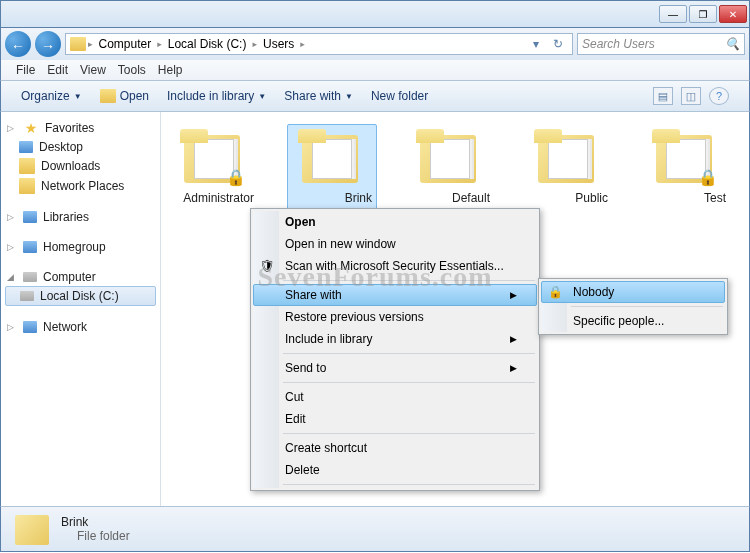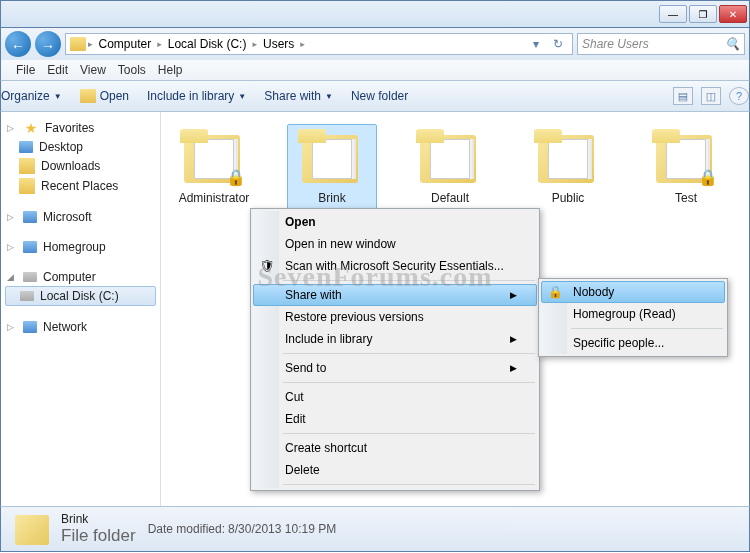--- a/index.html
+++ b/index.html
@@ -20,21 +20,21 @@
 .folder-mini { width: 16px; height: 14px; background: linear-gradient(#f8e088, #e8c050); border-radius: 1px; display: inline-block; }
 .search { width: 168px; height: 22px; background: #fff; border: 1px solid #a0b8d0; display: flex; align-items: center; padding: 0 4px; color: #888; font-style: italic; }
 .search-ico { margin-left: auto; color: #4a8; }
 .refresh-ico, .dd-ico { width: 20px; display: flex; align-items: center; justify-content: center; color: #5a7fa8; }
 
 
 .menubar { height: 20px; background: linear-gradient(#f8fafc, #eef2f8); border-left: 1px solid #5a7fa8; border-right: 1px solid #5a7fa8; display: flex; align-items: center; padding: 0 15px; gap: 12px; }
 .menubar span { color: #333; }
 
 
-.toolbar { height: 32px; background: linear-gradient(#f4f8fc, #dce8f4); border: 1px solid #b0c4d8; border-left: 1px solid #5a7fa8; border-right: 1px solid #5a7fa8; display: flex; align-items: center; padding: 0 0; gap: 18px; }
+.toolbar { height: 32px; background: linear-gradient(#f4f8fc, #dce8f4); border: 1px solid #b0c4d8; border-left: 1px solid #5a7fa8; border-right: 1px solid #5a7fa8; display: flex; align-items: center; padding: 0 20px; gap: 18px; }
 .tb-item { color: #1a3a6a; display: flex; align-items: center; gap: 4px; }
 .tb-drop { font-size: 8px; }
 .tb-right { margin-left: auto; display: flex; gap: 8px; }
 .tb-ico { width: 20px; height: 18px; border: 1px solid #a0b8d0; background: #f0f4f8; display: flex; align-items: center; justify-content: center; font-size: 11px; color: #5a7fa8; }
 
 
 .main { display: flex; height: 394px; border-left: 1px solid #5a7fa8; border-right: 1px solid #5a7fa8; }
 .sidebar { width: 160px; background: #fff; border-right: 1px solid #d8e0e8; padding: 6px 0; overflow: hidden; }
 .tree-item { display: flex; align-items: center; gap: 6px; padding: 2px 6px 2px 18px; color: #222; }
 .tree-item.root { padding-left: 6px; }
@@ -48,21 +48,21 @@
 
 .content { flex: 1; background: #fff; padding: 12px 8px; position: relative; }
 .folder-grid { display: flex; gap: 28px; flex-wrap: wrap; }
 .folder-item { width: 90px; text-align: center; padding: 4px; border: 1px solid transparent; border-radius: 2px; }
 .folder-item.selected { background: #cce8ff; border-color: #7ab8e8; }
 .big-folder { width: 68px; height: 58px; margin: 0 auto 4px; position: relative; }
 .big-folder::before { content: ''; position: absolute; left: 4px; top: 6px; width: 56px; height: 48px; background: linear-gradient(135deg, #f8e8a0, #e8c860); border-radius: 3px; }
 .big-folder::after { content: ''; position: absolute; left: 0; top: 0; width: 28px; height: 14px; background: linear-gradient(#f8e8a0, #f0d878); border-radius: 3px 3px 0 0; }
 .big-folder .papers { position: absolute; left: 14px; top: 10px; width: 40px; height: 40px; background: #fff; border: 1px solid #ccc; box-shadow: 2px 0 0 #f0f0f0, 4px 0 0 #e8e8e8; }
 .big-folder .lock { position: absolute; right: 2px; bottom: 0; font-size: 16px; color: #c89030; }
-.folder-label { color: #222; word-wrap: break-word; }
+.folder-label { color: #222; word-wrap: break-word; text-align: right; }
 
 
 .arrow { position: absolute; left: 98px; top: 112px; color: #e02020; font-size: 44px; transform: rotate(35deg); text-shadow: 1px 1px 2px rgba(0,0,0,0.3); pointer-events: none; z-index: 5; }
 
 
 .ctx-menu { position: absolute; background: #f0f0f0; border: 1px solid #a0a8b0; box-shadow: 2px 2px 6px rgba(0,0,0,0.3); padding: 2px; z-index: 10; }
 .ctx-menu.main-ctx { left: 250px; top: 208px; width: 290px; }
 .ctx-menu.sub-ctx { left: 538px; top: 278px; width: 190px; }
 .ctx-icon-col { position: absolute; left: 2px; top: 2px; bottom: 2px; width: 26px; background: linear-gradient(90deg, #f0f4f8, #e4e8ec); }
 .ctx-item { padding: 4px 20px 4px 32px; position: relative; z-index: 1; display: flex; align-items: center; }
@@ -70,21 +70,21 @@
 .ctx-item.hover { background: linear-gradient(#b8e0ff, #8ac8f0); border: 1px solid #6ab0e0; border-radius: 2px; padding: 3px 19px 3px 31px; }
 .ctx-sep { height: 1px; background: #d0d4d8; margin: 3px 2px 3px 30px; position: relative; z-index: 1; }
 .ctx-arrow { margin-left: auto; font-size: 9px; }
 .ctx-ico { position: absolute; left: 6px; width: 16px; display: flex; justify-content: center; }
 
 
 .statusbar { height: 46px; background: linear-gradient(#f0f4fa, #dce8f4); border: 1px solid #5a7fa8; border-top-color: #b0c4d8; display: flex; align-items: center; padding: 0 12px; gap: 12px; }
 .status-folder { width: 36px; height: 32px; position: relative; }
 .status-folder::before { content: ''; position: absolute; inset: 2px 0 0 2px; background: linear-gradient(135deg, #f8e8a0, #e8c860); border-radius: 2px; }
 .status-text .line1 { color: #222; }
-.status-text .line2 { color: #666; font-size: 17px; }
+.status-text .line2 { color: #666; font-size: 12px; margin-left: 16px; }
 .status-meta { color: #555; font-size: 11px; }
 
 
 .watermark { position: absolute; left: 50%; top: 50%; transform: translate(-50%, -50%); font-size: 28px; font-weight: bold; color: rgba(150,150,150,0.45); font-family: Georgia, serif; letter-spacing: 1px; pointer-events: none; z-index: 20; white-space: nowrap; }
 </style>
 </head>
 <body>
 
 <div class="titlebar">
   <div class="win-btns">
@@ -105,21 +105,21 @@
     <span class="crumb">Computer</span>
     <span class="crumb-sep">▸</span>
     <span class="crumb">Local Disk (C:)</span>
     <span class="crumb-sep">▸</span>
     <span class="crumb">Users</span>
     <span class="crumb-sep">▸</span>
     <span class="dd-ico" style="margin-left:auto">▾</span>
     <span class="refresh-ico">↻</span>
   </div>
   <div class="search">
-    <span>Share Users</span>
+    <span>Search Users</span>
     <span class="search-ico">🔍</span>
   </div>
 </div>
 
 <div class="menubar">
   <span>File</span>
   <span>Edit</span>
   <span>View</span>
   <span>Tools</span>
   <span>Help</span>
@@ -160,27 +160,27 @@
     <div class="tree-item">
         <span class="tree-ico blue-box"></span>
         <span>Desktop</span>
       </div>
     <div class="tree-item">
         <span class="tree-ico folder-mini"></span>
         <span>Downloads</span>
       </div>
     <div class="tree-item">
         <span class="tree-ico folder-mini"></span>
-        <span>Recent Places</span>
-      </div>
-    <div class="tree-spacer"></div>
-    <div class="tree-item root">
-        <span class="expander">▷</span>
-        <span class="tree-ico blue-box"></span>
-        <span>Microsoft</span>
+        <span>Network Places</span>
+      </div>
+    <div class="tree-spacer"></div>
+    <div class="tree-item root">
+        <span class="expander">▷</span>
+        <span class="tree-ico blue-box"></span>
+        <span>Libraries</span>
       </div>
     <div class="tree-spacer"></div>
     <div class="tree-item root">
         <span class="expander">▷</span>
         <span class="tree-ico blue-box"></span>
         <span>Homegroup</span>
       </div>
     <div class="tree-spacer"></div>
     <div class="tree-item root">
         <span class="expander">◢</span>
@@ -269,29 +269,25 @@
   <div class="ctx-item">Delete</div>
   <div class="ctx-sep"></div>
 </div>
 
 <div class="ctx-menu sub-ctx">
   <div class="ctx-icon-col"></div>
   <div class="ctx-item hover">
       <span class="ctx-ico">🔒</span>
       <span>Nobody</span>
     </div>
-  <div class="ctx-item">Homegroup (Read)</div>
   <div class="ctx-sep"></div>
   <div class="ctx-item">Specific people...</div>
 </div>
 
 <div class="statusbar">
   <div class="status-folder"></div>
   <div class="status-text">
     <div class="line1">Brink</div>
     <div class="line2">File folder</div>
   </div>
-  <div class="status-meta">
-    <span>Date modified:</span> <span>8/30/2013 10:19 PM</span>
-  </div>
 </div>
 
 <div class="watermark">SevenForums.com</div>
 
 </body></html>

